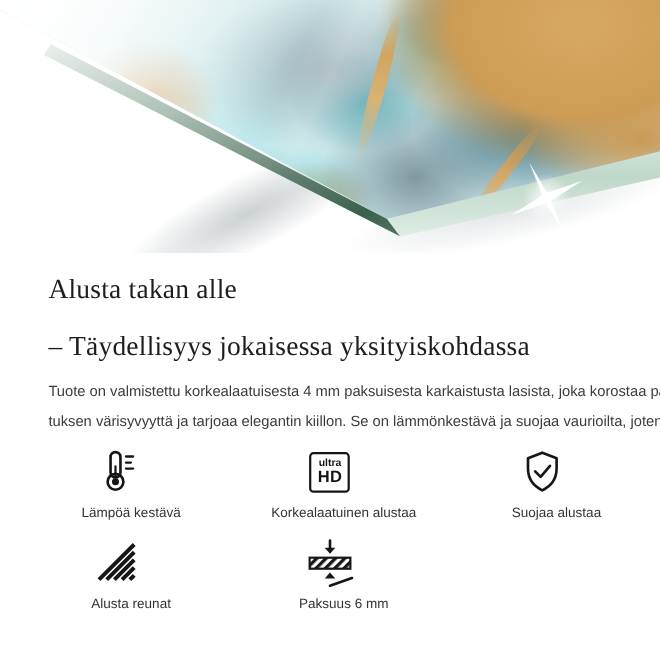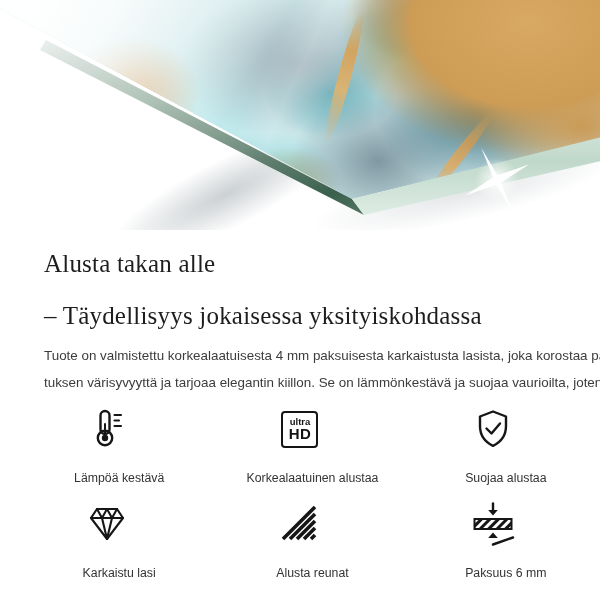--- a/index.html
+++ b/index.html
@@ -74,21 +74,21 @@
   .desc { margin-top:8px; font-size:13.4px; line-height:27px; color:#3c3c3c; }
   .desc span { display:block; white-space:nowrap; }
 
   
   .features {
     margin-top:11px; padding:0 10px;
     display:grid; grid-template-columns:repeat(3, 1fr); row-gap:16px;
   }
   .feature { display:flex; flex-direction:column; align-items:center; }
   .icon-box { height:44px; display:flex; align-items:center; justify-content:center; }
-  .feature-label { margin-top:20px; font-size:12.3px; color:#333; line-height:15px;padding-left:25px; }
+  .feature-label { margin-top:8px; font-size:12.3px; color:#333; line-height:15px;padding-left:25px; }
   .uhd-box {
     width:37px; height:37px; border:2.5px solid #141414; border-radius:4px;
     display:flex; flex-direction:column; align-items:center; justify-content:center;
     color:#141414;
   }
   .uhd-top { font-size:9.5px; font-weight:700; line-height:10px; letter-spacing:0; }
   .uhd-bottom { font-size:15px; font-weight:700; line-height:14px; letter-spacing:0.3px; }
   svg .st { stroke:#161616; stroke-width:2.4; fill:none; stroke-linecap:round; stroke-linejoin:round; }
 </style>
 </head>
@@ -160,34 +160,20 @@
   <div class="feature">
     <div class="icon-box">
       <svg width="44" height="44" viewBox="0 0 44 44">
         <path class="st" d="M22 4.5 L35 9.5 L35 19 C35 28.5 29.5 35.2 22 38.8 C14.5 35.2 9 28.5 9 19 L9 9.5 Z"></path>
         <polyline class="st" points="15.5,21.5 20.5,26.5 29,16.5"></polyline>
       </svg>
     </div>
     <div class="feature-label">Suojaa alustaa</div>
   </div>
 
-  <div class="feature">
-    <div class="icon-box">
-      <svg width="44" height="44" viewBox="0 0 44 44">
-        <g class="st" style="stroke-width:2.1">
-          <path d="M12 7 L32 7 L38 16 L22 37 L6 16 Z"></path>
-          <path d="M6 16 L38 16"></path>
-          <path d="M12 7 L17 16 L22 37"></path>
-          <path d="M32 7 L27 16 L22 37"></path>
-          <path d="M17 16 L22 7 L27 16"></path>
-        </g>
-      </svg>
-    </div>
-    <div class="feature-label">Karkaistu lasi</div>
-  </div>
 
   <div class="feature">
     <div class="icon-box">
       <svg width="44" height="44" viewBox="0 0 44 44">
         <g stroke="#161616" stroke-width="3.6" stroke-linecap="butt">
           <line x1="5" y1="37" x2="37" y2="5"></line>
           <line x1="12" y1="37" x2="37" y2="12"></line>
           <line x1="19" y1="37" x2="37" y2="19"></line>
           <line x1="26" y1="37" x2="37" y2="26"></line>
           <line x1="33" y1="37" x2="37" y2="33"></line>

